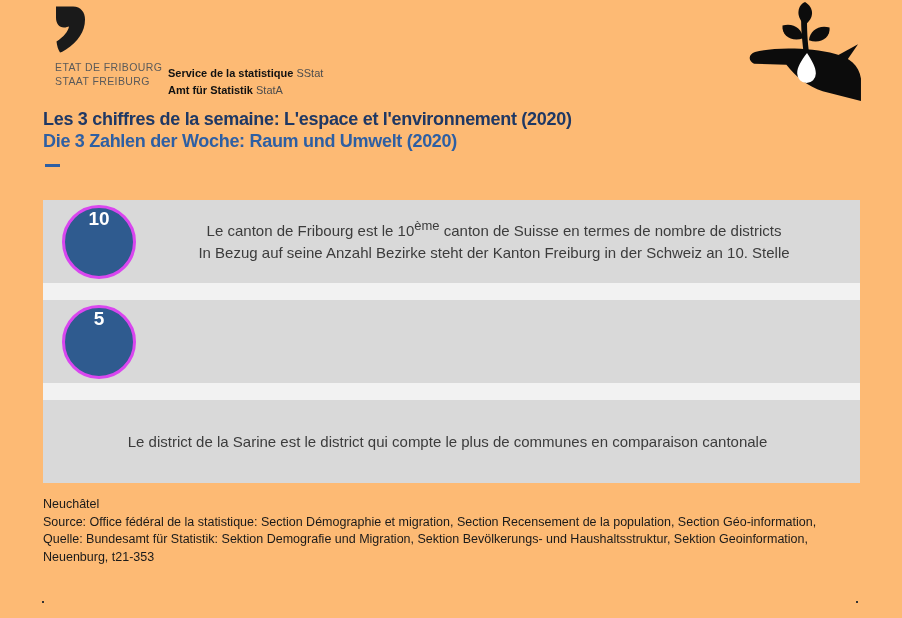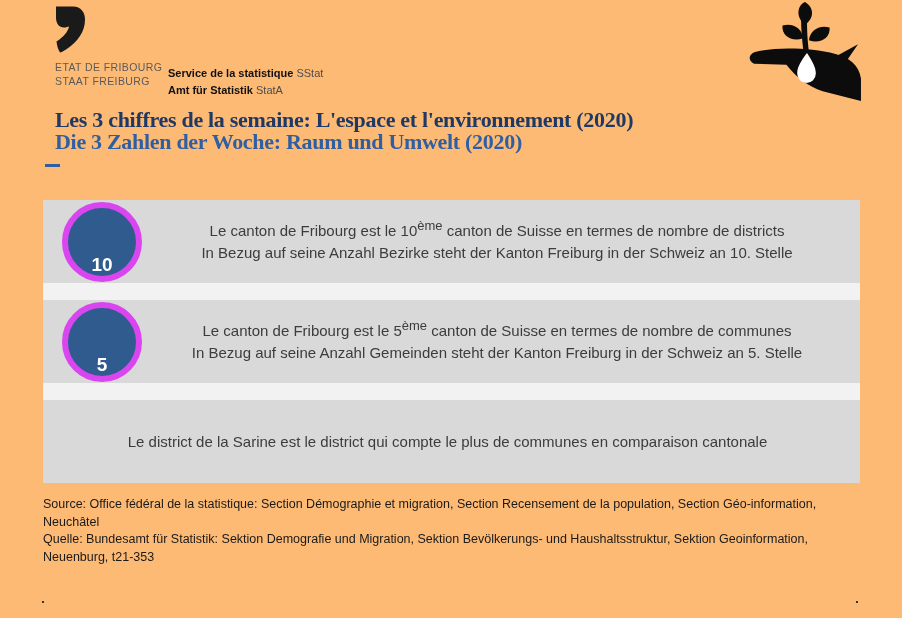--- a/index.html
+++ b/index.html
@@ -11,37 +11,37 @@
     overflow:hidden;
   }
   
   .logo-comma{position:absolute;left:55px;top:6px;width:30px;height:47px;}
   .org-block{position:absolute;left:55px;top:61px;color:#5a5a5a;font-size:10.5px;line-height:13.5px;letter-spacing:0.4px;}
   .service-block{position:absolute;left:168px;top:65px;font-size:11px;line-height:16.5px;color:#1a1a1a;}
   .service-block .bold{font-weight:bold;color:#111;}
   .service-block .abbr{font-weight:normal;color:#4d4d4d;}
   .hand-icon{position:absolute;left:745px;top:2px;width:125px;height:103px;}
   
-  .title{position:absolute;left:55px;top:109px;font-weight:bold;font-size:22px;line-height:21.5px;letter-spacing:-0.3px;font-family:Liberation Serif, serif;}
+  .title{position:absolute;left:43px;top:109px;font-weight:bold;font-size:18px;line-height:21.5px;letter-spacing:-0.3px;}
   .title .fr{color:#1f3864;}
   .title .de{color:#2e5fa3;}
   .title-dash{position:absolute;left:45px;top:164px;width:15px;height:3px;background:#2e5fa3;}
   
   .rows{position:absolute;left:43px;top:200px;width:817px;}
   .stat-row{
     height:83px;background:#d9d9d9;
     display:flex;align-items:center;
   }
   .row-gap{height:17px;background:#f2f2f2;}
   .stat-circle{
     flex:0 0 auto;
     width:68px;height:68px;margin-left:19px;
     border-radius:50%;
-    background:#2f5b8f;border:6px solid #d946ef;
-    display:flex;align-items:flex-end;justify-content:center;
+    background:#2f5b8f;border:3px solid #d946ef;
+    display:flex;align-items:flex-start;justify-content:center;
     color:#ffffff;font-weight:bold;font-size:19px;
   }
   .stat-text{
     flex:1 1 auto;
     text-align:center;
     color:#3c3c3c;font-size:15px;line-height:22px;
     padding:0 14px 0 6px;
   }
   .stat-text sup{font-size:13px;line-height:0;}
   
@@ -106,39 +106,35 @@
         <div>In Bezug auf seine Anzahl Bezirke steht der Kanton Freiburg in der Schweiz an 10. Stelle</div>
       </div>
     </div>
 
     <div class="row-gap"></div>
 
     <div class="stat-row">
       <div class="stat-circle">
         <span>5</span>
       </div>
-      <div class="stat-text">
-        <div><span>Le canton de Fribourg est le 5</span><sup>ème</sup><span> canton de Suisse en termes de nombre de communes</span></div>
-        <div>In Bezug auf seine Anzahl Gemeinden steht der Kanton Freiburg in der Schweiz an 5. Stelle</div>
-      </div>
     </div>
 
     <div class="row-gap"></div>
 
     <div class="stat-row">
       <div class="stat-text">
         <div><span>Le district de la Sarine est le district qui compte le plus de communes en comparaison cantonale</span><sup></sup><span></span></div>
       </div>
     </div>
 
   </div>
 
   <div class="source">
+    <div>Neuchâtel</div>
     <div>Source: Office fédéral de la statistique: Section Démographie et migration, Section Recensement de la population, Section Géo-information,</div>
-    <div>Neuchâtel</div>
     <div>Quelle:  Bundesamt für Statistik: Sektion Demografie und Migration, Sektion Bevölkerungs- und Haushaltsstruktur, Sektion Geoinformation,</div>
     <div>Neuenburg, t21-353</div>
   </div>
 
   <div class="dot dot-left"></div>
   <div class="dot dot-right"></div>
 
 </div>
 
 </body></html>

